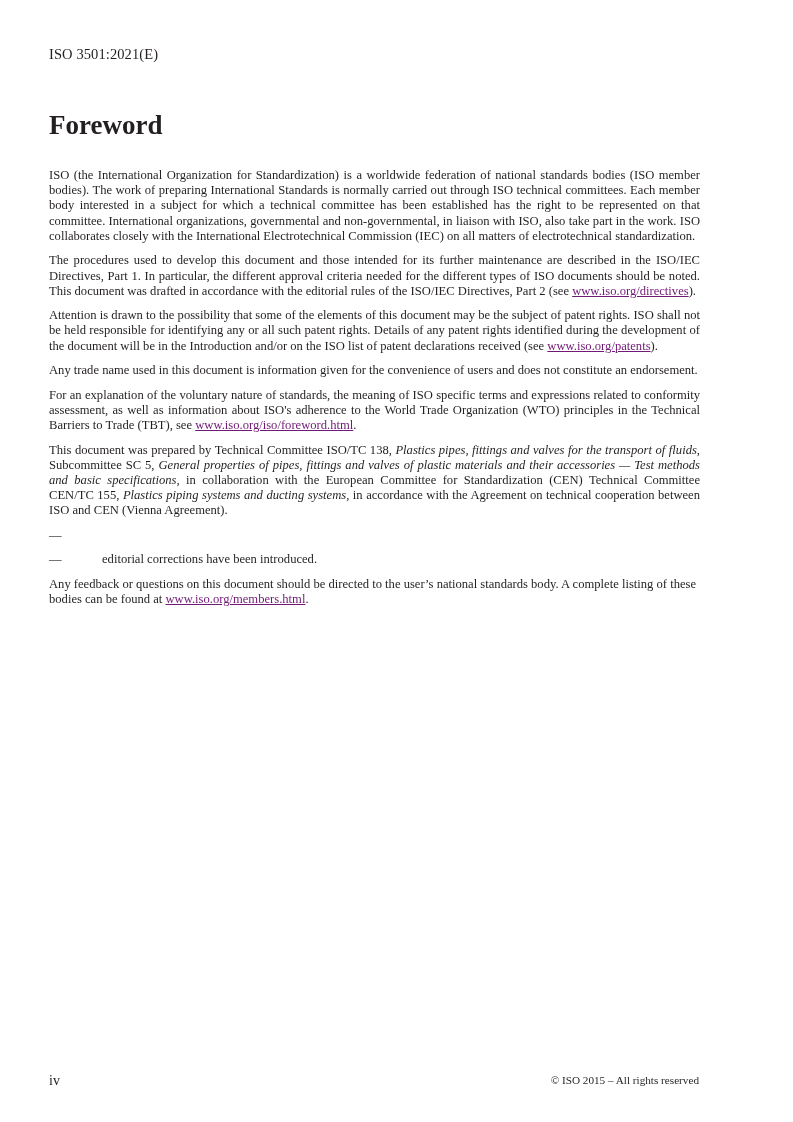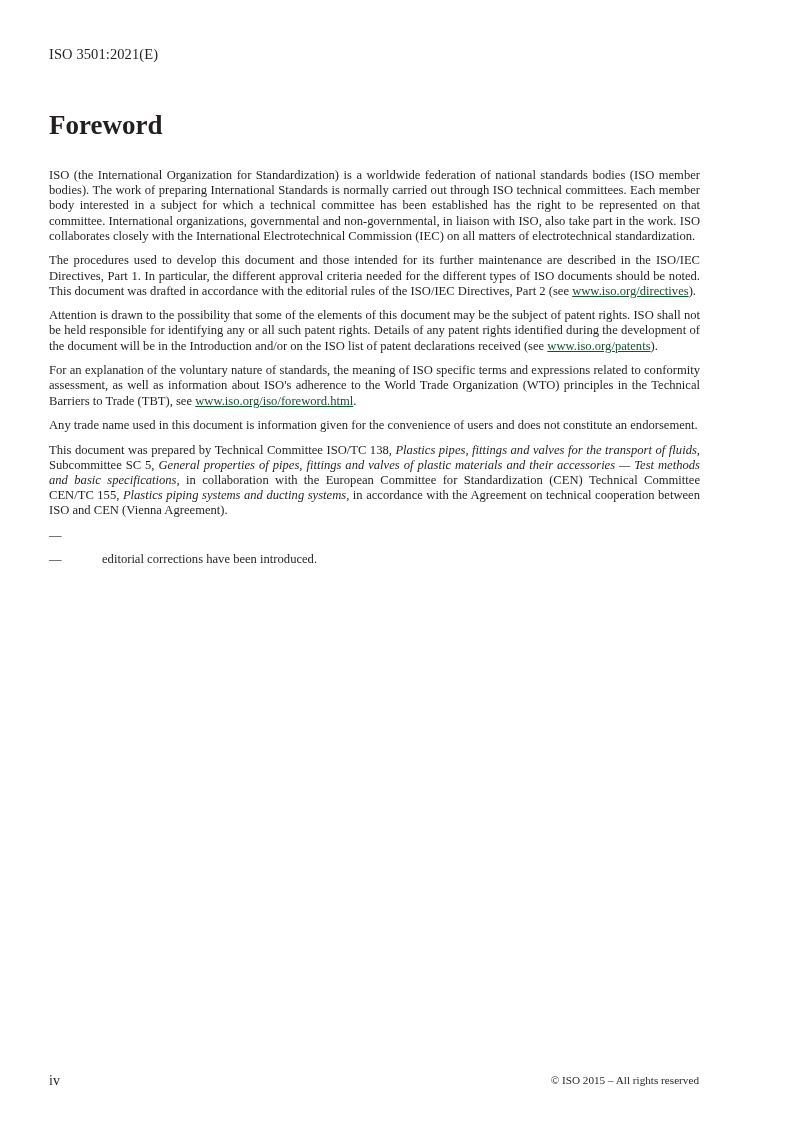--- a/index.html
+++ b/index.html
@@ -3,53 +3,54 @@
 <meta charset="utf-8">
 <style>
   html, body { margin: 0; padding: 0; background: #ffffff; }
   body { width: 793px; height: 1122px; position: relative; overflow: hidden;
          font-family: "Liberation Serif", "DejaVu Serif", serif; color: #231f20; }
   .header { position: absolute; left: 49px; top: 46px; font-weight: normal; font-size: 14.5px; letter-spacing: 0.1px; }
   .title { position: absolute; left: 49px; top: 110px; margin: 0; font-size: 27px; font-weight: bold; }
   .content { position: absolute; left: 49px; top: 168px; width: 651px; font-size: 12.6px; line-height: 15.2px; }
   .content p { margin: 0 0 9.3px 0; text-align: justify; }
   .content p.last-left { text-align: left; }
-  a.link { color: #14532d; text-decoration: underline; }
+  a.link { color: #701a75; text-decoration: underline; }
   .list-item { display: flex; margin: 0 0 9.3px 0; }
   .dash { width: 53px; flex: none; }
   .footer-left { position: absolute; left: 49px; top: 1073px; font-size: 14px; }
   .footer-right { position: absolute; right: 94px; top: 1074px; font-size: 11.2px; }
   i { font-style: italic; }
 </style>
 </head>
 <body>
 
 <div class="header">ISO 3501:2021(E)</div>
 
 <h1 class="title">Foreword</h1>
 
 <div class="content">
   <p>ISO (the International Organization for Standardization) is a worldwide federation of national standards bodies (ISO member bodies). The work of preparing International Standards is normally carried out through ISO technical committees. Each member body interested in a subject for which a technical committee has been established has the right to be represented on that committee. International organizations, governmental and non-governmental, in liaison with ISO, also take part in the work. ISO collaborates closely with the International Electrotechnical Commission (IEC) on all matters of electrotechnical standardization.</p>
 
   <p><span>The procedures used to develop this document and those intended for its further maintenance are described in the ISO/IEC Directives, Part 1. In particular, the different approval criteria needed for the different types of ISO documents should be noted. This document was drafted in accordance with the editorial rules of the ISO/IEC Directives, Part 2 (see </span><a class="link">www.iso.org/directives</a><span>).</span></p>
 
   <p><span>Attention is drawn to the possibility that some of the elements of this document may be the subject of patent rights. ISO shall not be held responsible for identifying any or all such patent rights. Details of any patent rights identified during the development of the document will be in the Introduction and/or on the ISO list of patent declarations received (see </span><a class="link">www.iso.org/patents</a><span>).</span></p>
 
+  <p>Any trade name used in this document is information given for the convenience of users and does not constitute an endorsement.</p>
+
   <p><span>For an explanation of the voluntary nature of standards, the meaning of ISO specific terms and expressions related to conformity assessment, as well as information about ISO's adherence to the World Trade Organization (WTO) principles in the Technical Barriers to Trade (TBT), see </span><a class="link">www.iso.org/iso/foreword.html</a><span>.</span></p>
-
-  <p>Any trade name used in this document is information given for the convenience of users and does not constitute an endorsement.</p>
 
   <p><span>This document was prepared by Technical Committee ISO/TC 138, </span><i>Plastics pipes, fittings and valves for the transport of fluids</i><span>, Subcommittee SC 5, </span><i>General properties of pipes, fittings and valves of plastic materials and their accessories — Test methods and basic specifications</i><span>, in collaboration with the European Committee for Standardization (CEN) Technical Committee CEN/TC 155, </span><i>Plastics piping systems and ducting systems,</i><span> in accordance with the Agreement on technical cooperation between ISO and CEN (Vienna Agreement).</span></p>
 
 
 
   <div class="list-item">
     <span class="dash">—</span>
   </div>
   <div class="list-item">
     <span class="dash">—</span>
     <span>editorial corrections have been introduced.</span>
   </div>
 
+  <p class="last-left"><span>Any feedback or questions on this document should be directed to the user’s national standards body. A complete listing of these bodies can be found at </span><a class="link">www.iso.org/members.html</a><span>.</span></p>
 </div>
 
 <div class="footer-left">iv</div>
 <div class="footer-right">© ISO 2015 – All rights reserved</div>
 
 </body></html>

